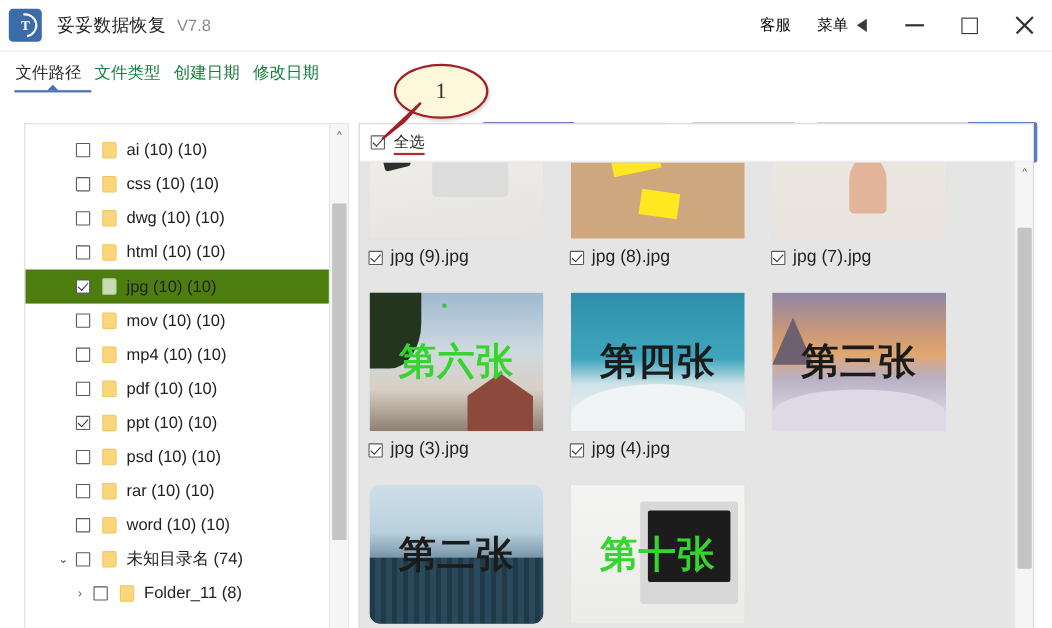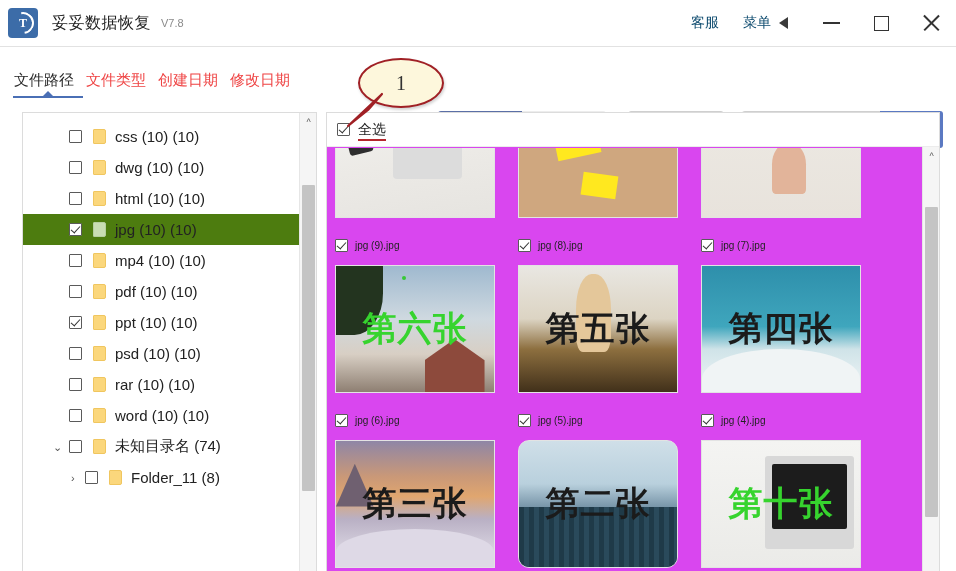--- a/index.html
+++ b/index.html
@@ -27,44 +27,44 @@
     border:2px solid #ffffff; border-left-color:transparent; border-bottom-color:transparent;
     transform:rotate(35deg); position:absolute;
   }
   .app-icon .tchar {
     color:#fff; font-size:12px; font-weight:bold; position:relative; top:0px; left:0px;
     font-family:"Liberation Serif", serif;
   }
   .app-title {
     margin-left:14px; font-size:16px; color:#222; letter-spacing:.5px;
   }
-  .app-version { margin-left:10px; font-size:11px; color:#8a8a8a; }
+  .app-version { margin-left:10px; font-size:15px; color:#8a8a8a; }
 
   .titlebar-right { margin-left:auto; display:flex; align-items:center; height:100%; }
-  .tb-text { font-size:14px; color:#0c4a6e; padding:0 12px; cursor:default; }
+  .tb-text { font-size:14px; color:#000000; padding:0 12px; cursor:default; }
   .tb-caret {
     width:0;height:0;border-top:6px solid transparent;border-bottom:6px solid transparent;
     border-right:9px solid #3a3a3a; margin-left:-4px; margin-right:18px;
   }
   .win-btn {
     width:50px; height:47px; display:flex; align-items:center; justify-content:center;
   }
   .win-min { width:17px; height:1.5px; background:#333; }
   .win-max { width:15px; height:15px; border:1.6px solid #333; }
   .win-close { position:relative; width:20px; height:20px; }
   .win-close:before, .win-close:after {
     content:""; position:absolute; left:0; top:9px; width:21px; height:1.6px; background:#333;
   }
   .win-close:before { transform:rotate(45deg); }
   .win-close:after  { transform:rotate(-45deg); }
 
   
   .subbar { position:absolute; left:0; top:47px; width:956px; height:62px; background:#fff; }
-  .tabs { position:absolute; left:14px; top:24px; display:flex; align-items:flex-start; }
-  .tab { font-size:15px; color:#ef4444; margin-right:12px; position:relative; padding-bottom:12px; cursor:default;}
+  .tabs { position:absolute; left:14px; top:10px; display:flex; align-items:flex-start; }
+  .tab { font-size:15px; color:#15803d; margin-right:12px; position:relative; padding-bottom:12px; cursor:default;}
   .tab.active { color:#2a2a2a; }
   .tab.active .ul {
     position:absolute; left:-1px; bottom:4px; width:70px; height:2px; background:#4a6fb5;
   }
   .tab.active .ul:after {
     content:""; position:absolute; left:30px; top:-5px;
     width:0;height:0;border-left:5px solid transparent;border-right:5px solid transparent;
     border-bottom:5px solid #4a6fb5;
   }
 
@@ -143,21 +143,21 @@
 
   
   .sb { position:absolute; width:17px; background:#f5f5f5; border-left:1px solid #e6e6e6;}
   .sb-left { right:0; top:0; height:459px; }
   .sb-arrow { width:17px; height:17px; display:flex; align-items:center; justify-content:center; color:#555; font-size:9px;}
   .sb-thumb { position:absolute; left:2px; width:13px; background:#c4c4c4; border-radius:1px;}
 
   
   .right-panel {
     position:absolute; left:326px; top:112px; width:614px; height:459px;
-    background:#d946ef; border:1px solid #dcdcdc; border-bottom:none; overflow:hidden;
+    background:#e5e5e5; border:1px solid #dcdcdc; border-bottom:none; overflow:hidden;
   }
   .selectall-bar {
     height:34px; display:flex; align-items:center; padding-left:10px; background:#fff;
     border-bottom:1px solid #ececec;
   }
   .selectall-bar .lbl { margin-left:8px; font-size:14px; color:#222; position:relative;}
   .selectall-bar .lbl.underlined:after{
     content:""; position:absolute; left:0; bottom:-2px; width:100%; height:1.4px; background:#b5272d;
   }
   .grid-area {
@@ -173,21 +173,21 @@
     width:160px; height:128px; border:1px solid #e3e3e3; background:#efefef;
     position:relative; overflow:hidden; display:flex; align-items:center; justify-content:center;
   }
   .thumb .ov {
     font-family:"DejaVu Sans","Liberation Sans",sans-serif; font-weight:bold; font-size:34px;
     letter-spacing:1px; position:relative; z-index:3; white-space:nowrap;
   }
   .thumb .ov.black { color:#1b1b1b; }
   .thumb .ov.green { color:#36d42e; }
   .cell-name {
-    display:flex; align-items:center; margin-top:21px; font-size:10px; color:#222;
+    display:flex; align-items:center; margin-top:7px; font-size:16px; color:#222;
   }
   .cell-name .cb { margin-right:7px; }
 
   
   .bg-desk1 { background:
       radial-gradient(circle at 30% 30%, #d9d9d9 0 12%, transparent 13%),
       linear-gradient(170deg,#f3f3f1 0%,#eceae6 55%,#e6e4e0 100%); }
   .bg-desk1:before{content:"";position:absolute;left:36%;top:18%;width:44%;height:52%;background:#dcdcdc;border-radius:4px;}
   .bg-desk1:after{content:"";position:absolute;left:6%;top:16%;width:15%;height:34%;background:#2e2e2e;border-radius:3px;transform:rotate(-14deg);}
   .bg-cork { background: linear-gradient(160deg,#cfe6f0 0 18%, #cfa77f 18% 100%); }
@@ -306,40 +306,50 @@
         </div>
       </div>
     </div>
   </div>
 
   <div class="left-panel">
     <div class="tree" id="tree">
         <div class="tree-row">
           <span class="cb"></span>
           <span class="folder"></span>
+          <span class="tree-label">ai (10)  (10)</span>
+        </div>
+        <div class="tree-row">
+          <span class="cb"></span>
+          <span class="folder"></span>
           <span class="tree-label">css (10)  (10)</span>
         </div>
         <div class="tree-row">
           <span class="cb"></span>
           <span class="folder"></span>
           <span class="tree-label">dwg (10)  (10)</span>
         </div>
         <div class="tree-row">
           <span class="cb"></span>
           <span class="folder"></span>
           <span class="tree-label">html (10)  (10)</span>
         </div>
         <div class="tree-row sel">
           <span class="cb checked"></span>
           <span class="folder green"></span>
           <span class="tree-label">jpg (10)  (10)</span>
         </div>
         <div class="tree-row">
           <span class="cb"></span>
           <span class="folder"></span>
+          <span class="tree-label">mov (10)  (10)</span>
+        </div>
+        <div class="tree-row">
+          <span class="cb"></span>
+          <span class="folder"></span>
           <span class="tree-label">mp4 (10)  (10)</span>
         </div>
         <div class="tree-row">
           <span class="cb"></span>
           <span class="folder"></span>
           <span class="tree-label">pdf (10)  (10)</span>
         </div>
         <div class="tree-row">
           <span class="cb checked"></span>
           <span class="folder"></span>
@@ -407,30 +417,21 @@
               <span>jpg (7).jpg</span>
             </div>
           </div>
           <div class="cell">
             <div class="thumb bg-pagoda">
               <span class="ov green">第六张</span>
               <span class="greendot" style="left: 42%; top: 8%;"></span>
             </div>
             <div class="cell-name">
               <span class="cb checked"></span>
-              <span>jpg (6).jpg</span>
-            </div>
-          </div>
-          <div class="cell">
-            <div class="thumb bg-grass">
-              <span class="ov black">第五张</span>
-            </div>
-            <div class="cell-name">
-              <span class="cb checked"></span>
-              <span>jpg (5).jpg</span>
+              <span>jpg (3).jpg</span>
             </div>
           </div>
           <div class="cell">
             <div class="thumb bg-ocean">
               <span class="ov black">第四张</span>
             </div>
             <div class="cell-name">
               <span class="cb checked"></span>
               <span>jpg (4).jpg</span>
             </div>

